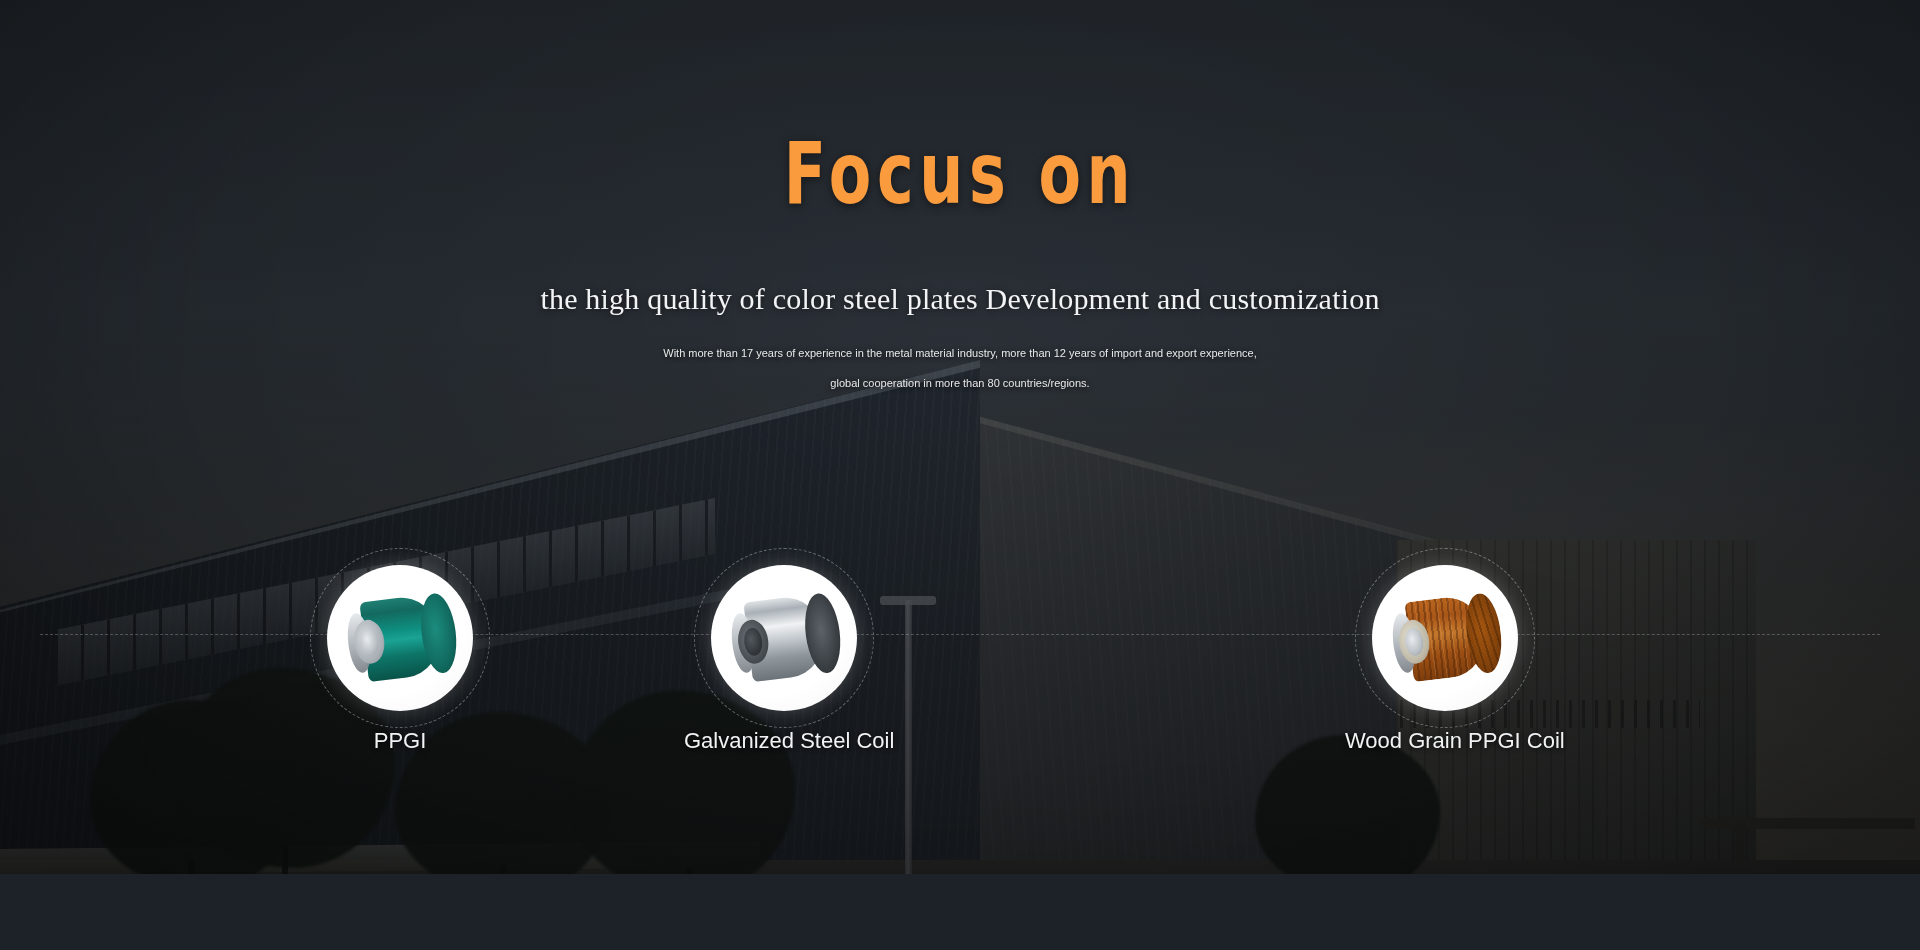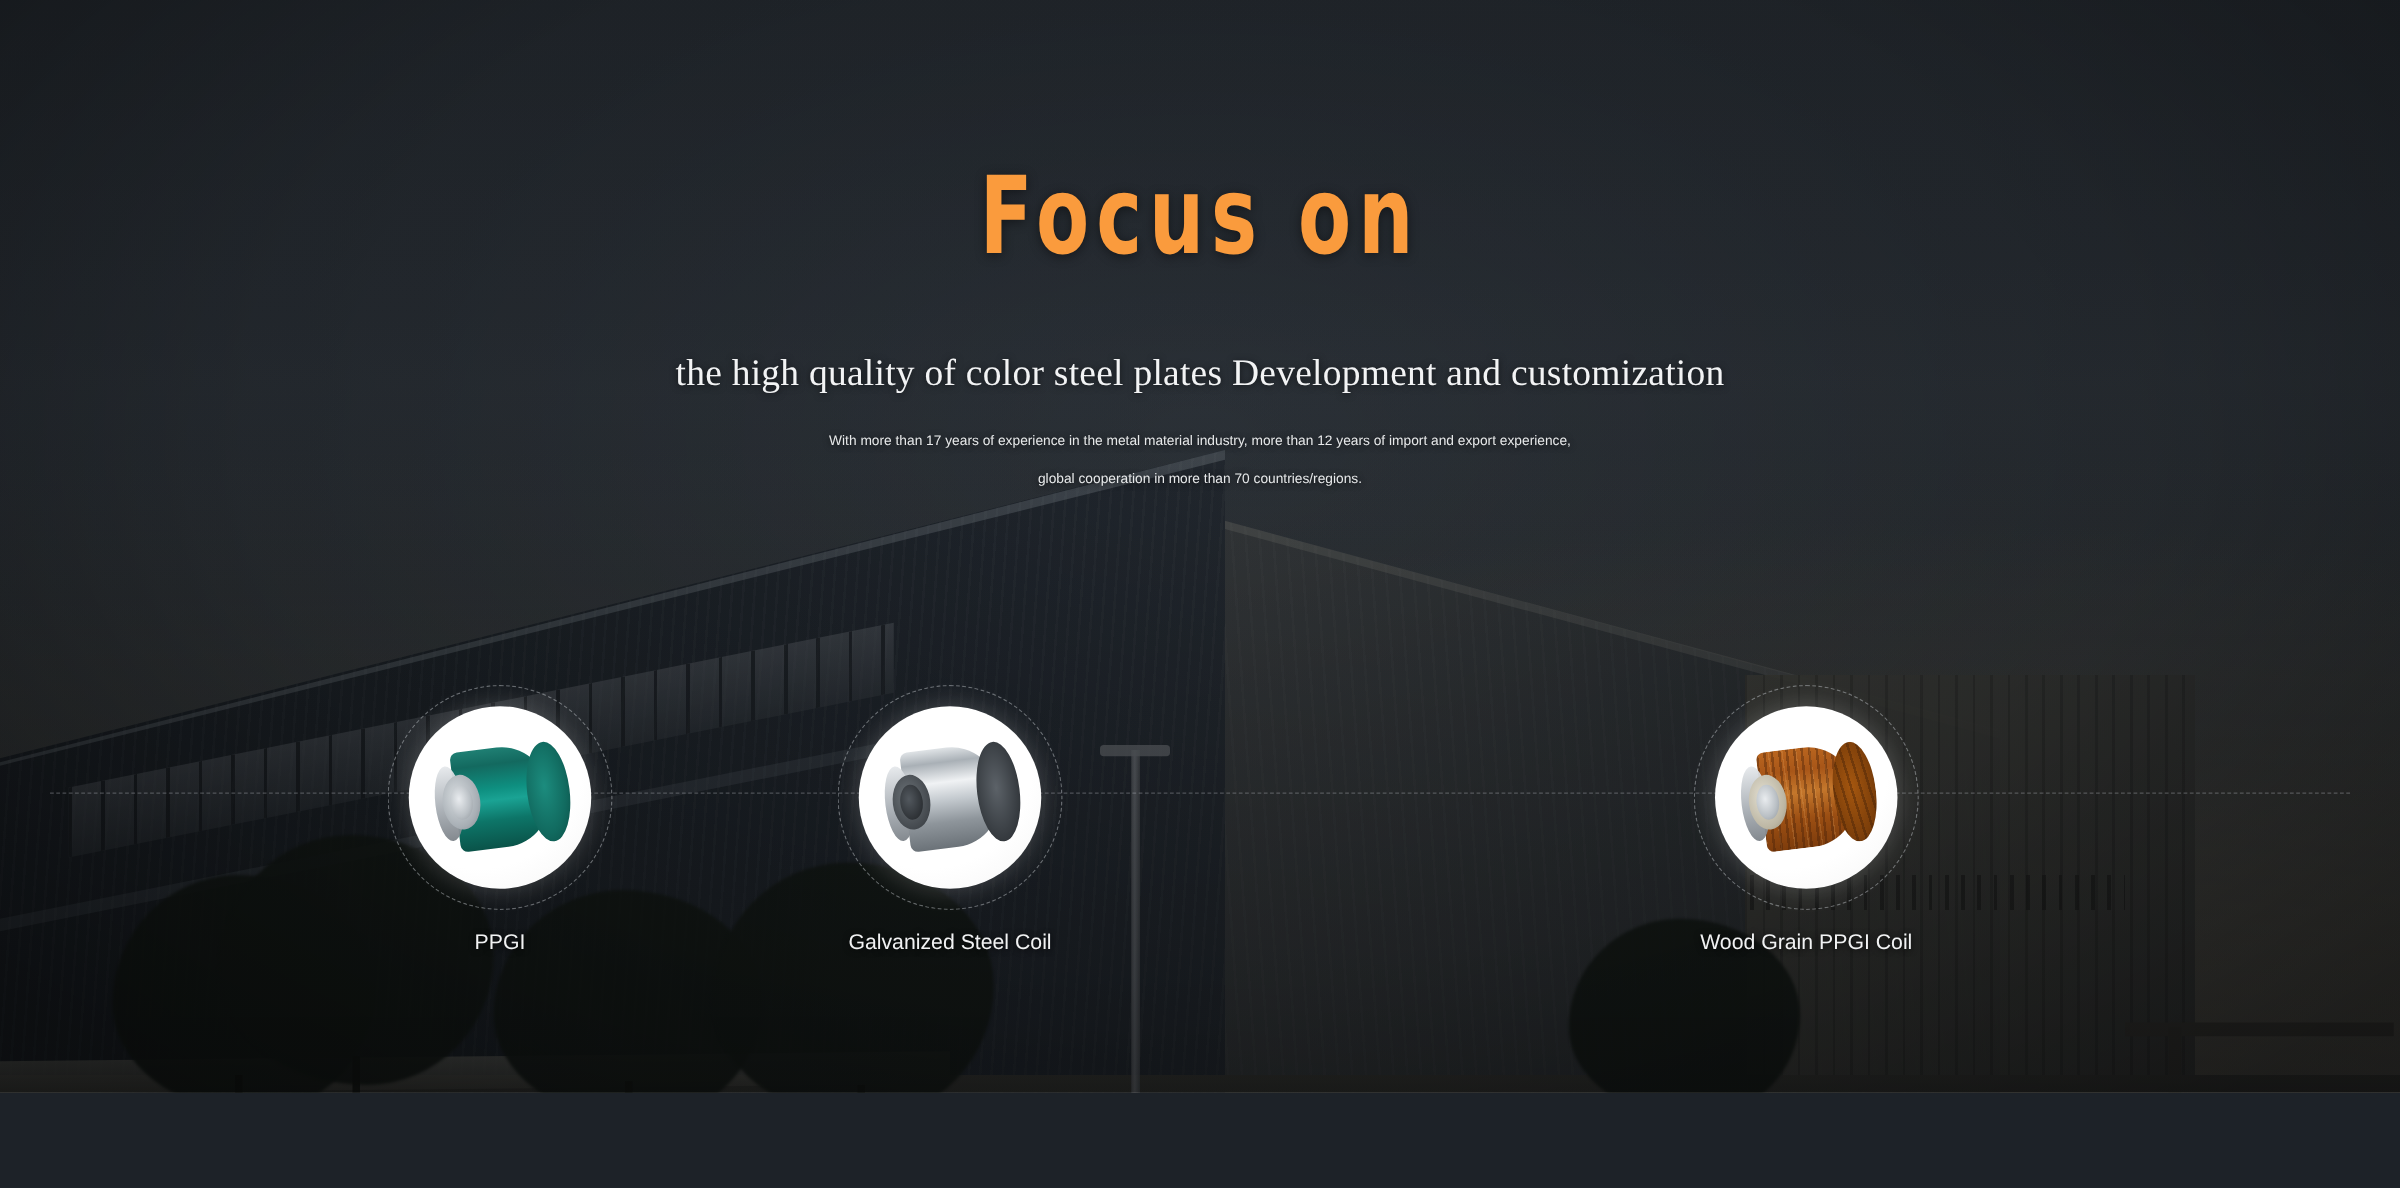--- a/index.html
+++ b/index.html
@@ -288,22 +288,21 @@
   }
   .c-wood .face {
     background:
       repeating-linear-gradient(80deg, rgba(60,28,6,.38) 0 2px, rgba(0,0,0,0) 2px 7px),
       radial-gradient(ellipse at 45% 45%, #a4560f 0%, #7d3f0a 65%, #522706 100%);
   }
   .c-wood .hub  { background:radial-gradient(ellipse at 40% 40%, #e4e0d3 0%, #bdb7a4 65%, #938d7b 100%); }
   .c-wood .hub-in { background:radial-gradient(ellipse at 40% 40%, #f0ece0 0%, #d2cbb6 65%, #ab a38c 100%); }
 
   .p-label {
-    margin-top:16px;
-    font-size:17px; font-weight:400;
+    font-size:22px; font-weight:400;
     color:#f1f2f3;
     text-shadow:0 1px 5px rgba(0,0,0,.75);
     white-space:nowrap;
     cursor:pointer;
   }
 </style>
 </head>
 <body>
 
 <div class="hero">
@@ -346,21 +345,21 @@
 
   <div class="content">
 
     <div class="headline">Focus on</div>
 
     <div class="subhead">the high quality of color steel plates Development and customization</div>
 
     <div class="blurb">
       <span>With more than 17 years of experience in the metal material industry, more than 12 years of import and export experience,</span>
       <br>
-      <span>global cooperation in more than 70 countries/regions.</span>
+      <span>global cooperation in more than 80 countries/regions.</span>
     </div>
 
 
     <div class="connector"></div>
 
     <div class="products">
 
       <div class="product" style="left:300px;">
         <div class="ring">
           <div class="disc">
@@ -369,21 +368,21 @@
                 <div class="face"></div>
               <div class="edge"></div>
                 <div class="hub"></div>
                 <div class="hub-in"></div>
             </div>
           </div>
         </div>
         <div class="p-label">PPGI</div>
       </div>
 
-      <div class="product" style="left:660px;">
+      <div class="product" style="left:684px;">
         <div class="ring">
           <div class="disc">
             <div class="coil c-silver">
               <div class="body"></div>
                 <div class="face"></div>
               <div class="edge"></div>
                 <div class="hub"></div>
                 <div class="hub-in"></div>
             </div>
           </div>

